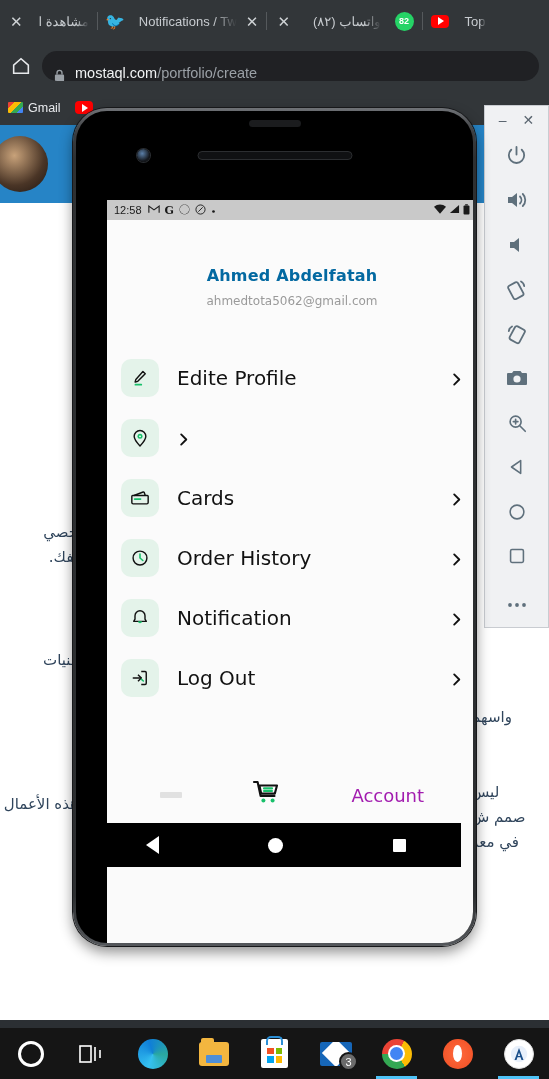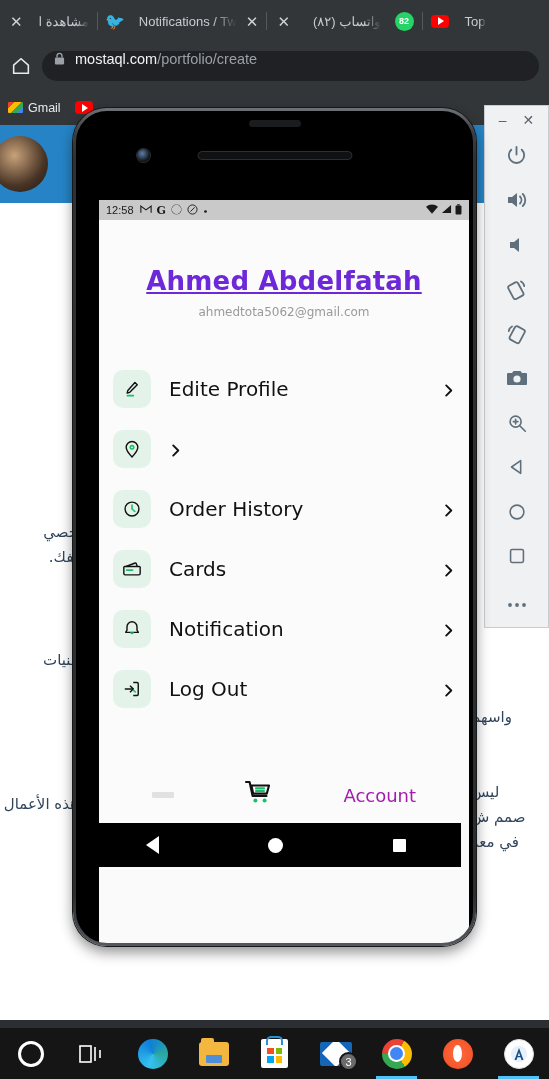--- a/index.html
+++ b/index.html
@@ -43,21 +43,21 @@
   .fav-yt:after{content:"";border-left:6px solid #fff;border-top:4px solid transparent;
             border-bottom:4px solid transparent;margin-left:2px;}
 
   .toolbar {
     height: 48px; display: flex; align-items: center; gap: 10px;
     padding: 0 10px; background: #323639;
   }
   .home-ico { width:22px;height:22px;flex:none; }
   .omnibox {
     flex: 1; height: 30px; background: #202124; border-radius: 16px;
-    display: flex; align-items: flex-start; padding: 0 12px; gap: 10px;
+    display: flex; align-items: flex-end; padding: 0 12px; gap: 10px;
     overflow: hidden;
   }
   .lock-ico { width:11px; height:13px; flex:none;}
   .url { font-size: 14.5px; color: #9aa0a6; white-space: nowrap; }
   .url .host { color: #f1f3f4; }
 
   .bookmarks {
     height: 35px; display: flex; align-items: center; gap: 14px;
     padding: 0 8px; background: #323639; color:#e8eaed; font-size:12.5px;
     white-space: nowrap; overflow: hidden;
@@ -116,34 +116,34 @@
   .ph-cam{position:absolute;top:38px;left:61px;width:13px;height:13px;border-radius:50%;
      background:radial-gradient(circle at 40% 35%,#5b7fa8,#14171c 65%);
      box-shadow:0 0 0 1px #2a2d31;}
   .ph-earpiece{position:absolute;top:40px;left:50%;transform:translateX(-50%);
      width:155px;height:9px;border-radius:5px;background:#101113;
      border:1px solid #2c2e31;}
   .ph-bottom-speaker{position:absolute;bottom:28px;left:50%;transform:translateX(-50%);
      width:155px;height:9px;border-radius:5px;background:#0c0d0e;border:1px solid #252729;}
 
   
-  .screen{position:absolute;top:89px;left:23px;width:370px;height:787px;
+  .screen{position:absolute;top:89px;left:31px;width:370px;height:787px;
      background:#fafafa;overflow:hidden;}
 
   .status-bar{height:20px;background:#c9c9c9;display:flex;align-items:center;
      padding:0 7px;gap:6px;color:#1a1a1a;font-size:11px;}
   .sb-time{font-size:11px;}
   .sb-icons{display:flex;align-items:center;gap:5px;}
   .sb-right{margin-left:auto;display:flex;align-items:center;gap:3px;}
 
   .app-body{height:603px;background:#fbfbfb;position:relative;
      display:flex;flex-direction:column;}
   .profile-head{padding-top:46px;text-align:center;}
-  .profile-name{font-size:26px;font-weight:bold;color:#6d28d9;letter-spacing:.2px;
-     font-family:"DejaVu Sans", sans-serif;text-decoration:underline;}
+  .profile-name{font-size:16px;font-weight:bold;color:#0369a1;letter-spacing:.2px;
+     font-family:"DejaVu Sans", sans-serif;}
   .profile-email{font-size:12px;color:#9a9a9a;margin-top:9px;
      font-family:"DejaVu Sans", sans-serif;}
 
   .menu-list{margin-top:40px;padding:0 14px;flex:1;}
   .menu-row{height:60px;display:flex;align-items:center;gap:18px;}
   .menu-icon-box{width:38px;height:38px;border-radius:10px;background:#e4f3ea;
      display:flex;align-items:center;justify-content:center;flex:none;}
   .menu-label{font-size:20px;color:#111;font-family:"DejaVu Sans", sans-serif;
      font-weight:500;flex:1;}
   .chev{width:13px;height:13px;flex:none;}
@@ -443,41 +443,41 @@
               <span class="chev">
                 <svg width="13" height="13" viewBox="0 0 14 14" fill="none" stroke="#111" stroke-width="2" stroke-linecap="round" stroke-linejoin="round">
                     <path d="M4.5 1.5 L10 7 L4.5 12.5"></path>
                   </svg>
               </span>
             </div>
 
             <div class="menu-row">
               <span class="menu-icon-box">
                 <svg width="20" height="20" viewBox="0 0 24 24" fill="none">
-                  <circle cx="12" cy="12" r="8.3" stroke="#111" stroke-width="1.7"></circle>
-                  <path d="M12 7.2 V12 L15.4 15" stroke="#18c06a" stroke-width="1.9" stroke-linecap="round"></path>
-                </svg>
-              </span>
-              <span class="menu-label">Order History</span>
+                  <path d="M3.2 9 h17.6 a1 1 0 0 1 1 1 v7.4 a1.6 1.6 0 0 1 -1.6 1.6 H3.8 a1.6 1.6 0 0 1 -1.6-1.6 V10 a1 1 0 0 1 1-1 z" stroke="#111" stroke-width="1.7"></path>
+                  <path d="M4.8 9 L15.8 4.8 a1 1 0 0 1 1.3 .6 L18.3 9" stroke="#111" stroke-width="1.7" stroke-linejoin="round"></path>
+                  <path d="M5.6 13.3 h7" stroke="#18c06a" stroke-width="2.1" stroke-linecap="round"></path>
+                </svg>
+              </span>
+              <span class="menu-label">Cards</span>
               <span class="chev">
                 <svg width="13" height="13" viewBox="0 0 14 14" fill="none" stroke="#111" stroke-width="2" stroke-linecap="round" stroke-linejoin="round">
                     <path d="M4.5 1.5 L10 7 L4.5 12.5"></path>
                   </svg>
               </span>
             </div>
 
             <div class="menu-row">
               <span class="menu-icon-box">
                 <svg width="20" height="20" viewBox="0 0 24 24" fill="none">
-                  <path d="M3.2 9 h17.6 a1 1 0 0 1 1 1 v7.4 a1.6 1.6 0 0 1 -1.6 1.6 H3.8 a1.6 1.6 0 0 1 -1.6-1.6 V10 a1 1 0 0 1 1-1 z" stroke="#111" stroke-width="1.7"></path>
-                  <path d="M4.8 9 L15.8 4.8 a1 1 0 0 1 1.3 .6 L18.3 9" stroke="#111" stroke-width="1.7" stroke-linejoin="round"></path>
-                  <path d="M5.6 13.3 h7" stroke="#18c06a" stroke-width="2.1" stroke-linecap="round"></path>
-                </svg>
-              </span>
-              <span class="menu-label">Cards</span>
+                  <circle cx="12" cy="12" r="8.3" stroke="#111" stroke-width="1.7"></circle>
+                  <path d="M12 7.2 V12 L15.4 15" stroke="#18c06a" stroke-width="1.9" stroke-linecap="round"></path>
+                </svg>
+              </span>
+              <span class="menu-label">Order History</span>
               <span class="chev">
                 <svg width="13" height="13" viewBox="0 0 14 14" fill="none" stroke="#111" stroke-width="2" stroke-linecap="round" stroke-linejoin="round">
                     <path d="M4.5 1.5 L10 7 L4.5 12.5"></path>
                   </svg>
               </span>
             </div>
 
             <div class="menu-row">
               <span class="menu-icon-box">
                 <svg width="20" height="20" viewBox="0 0 24 24" fill="none">

